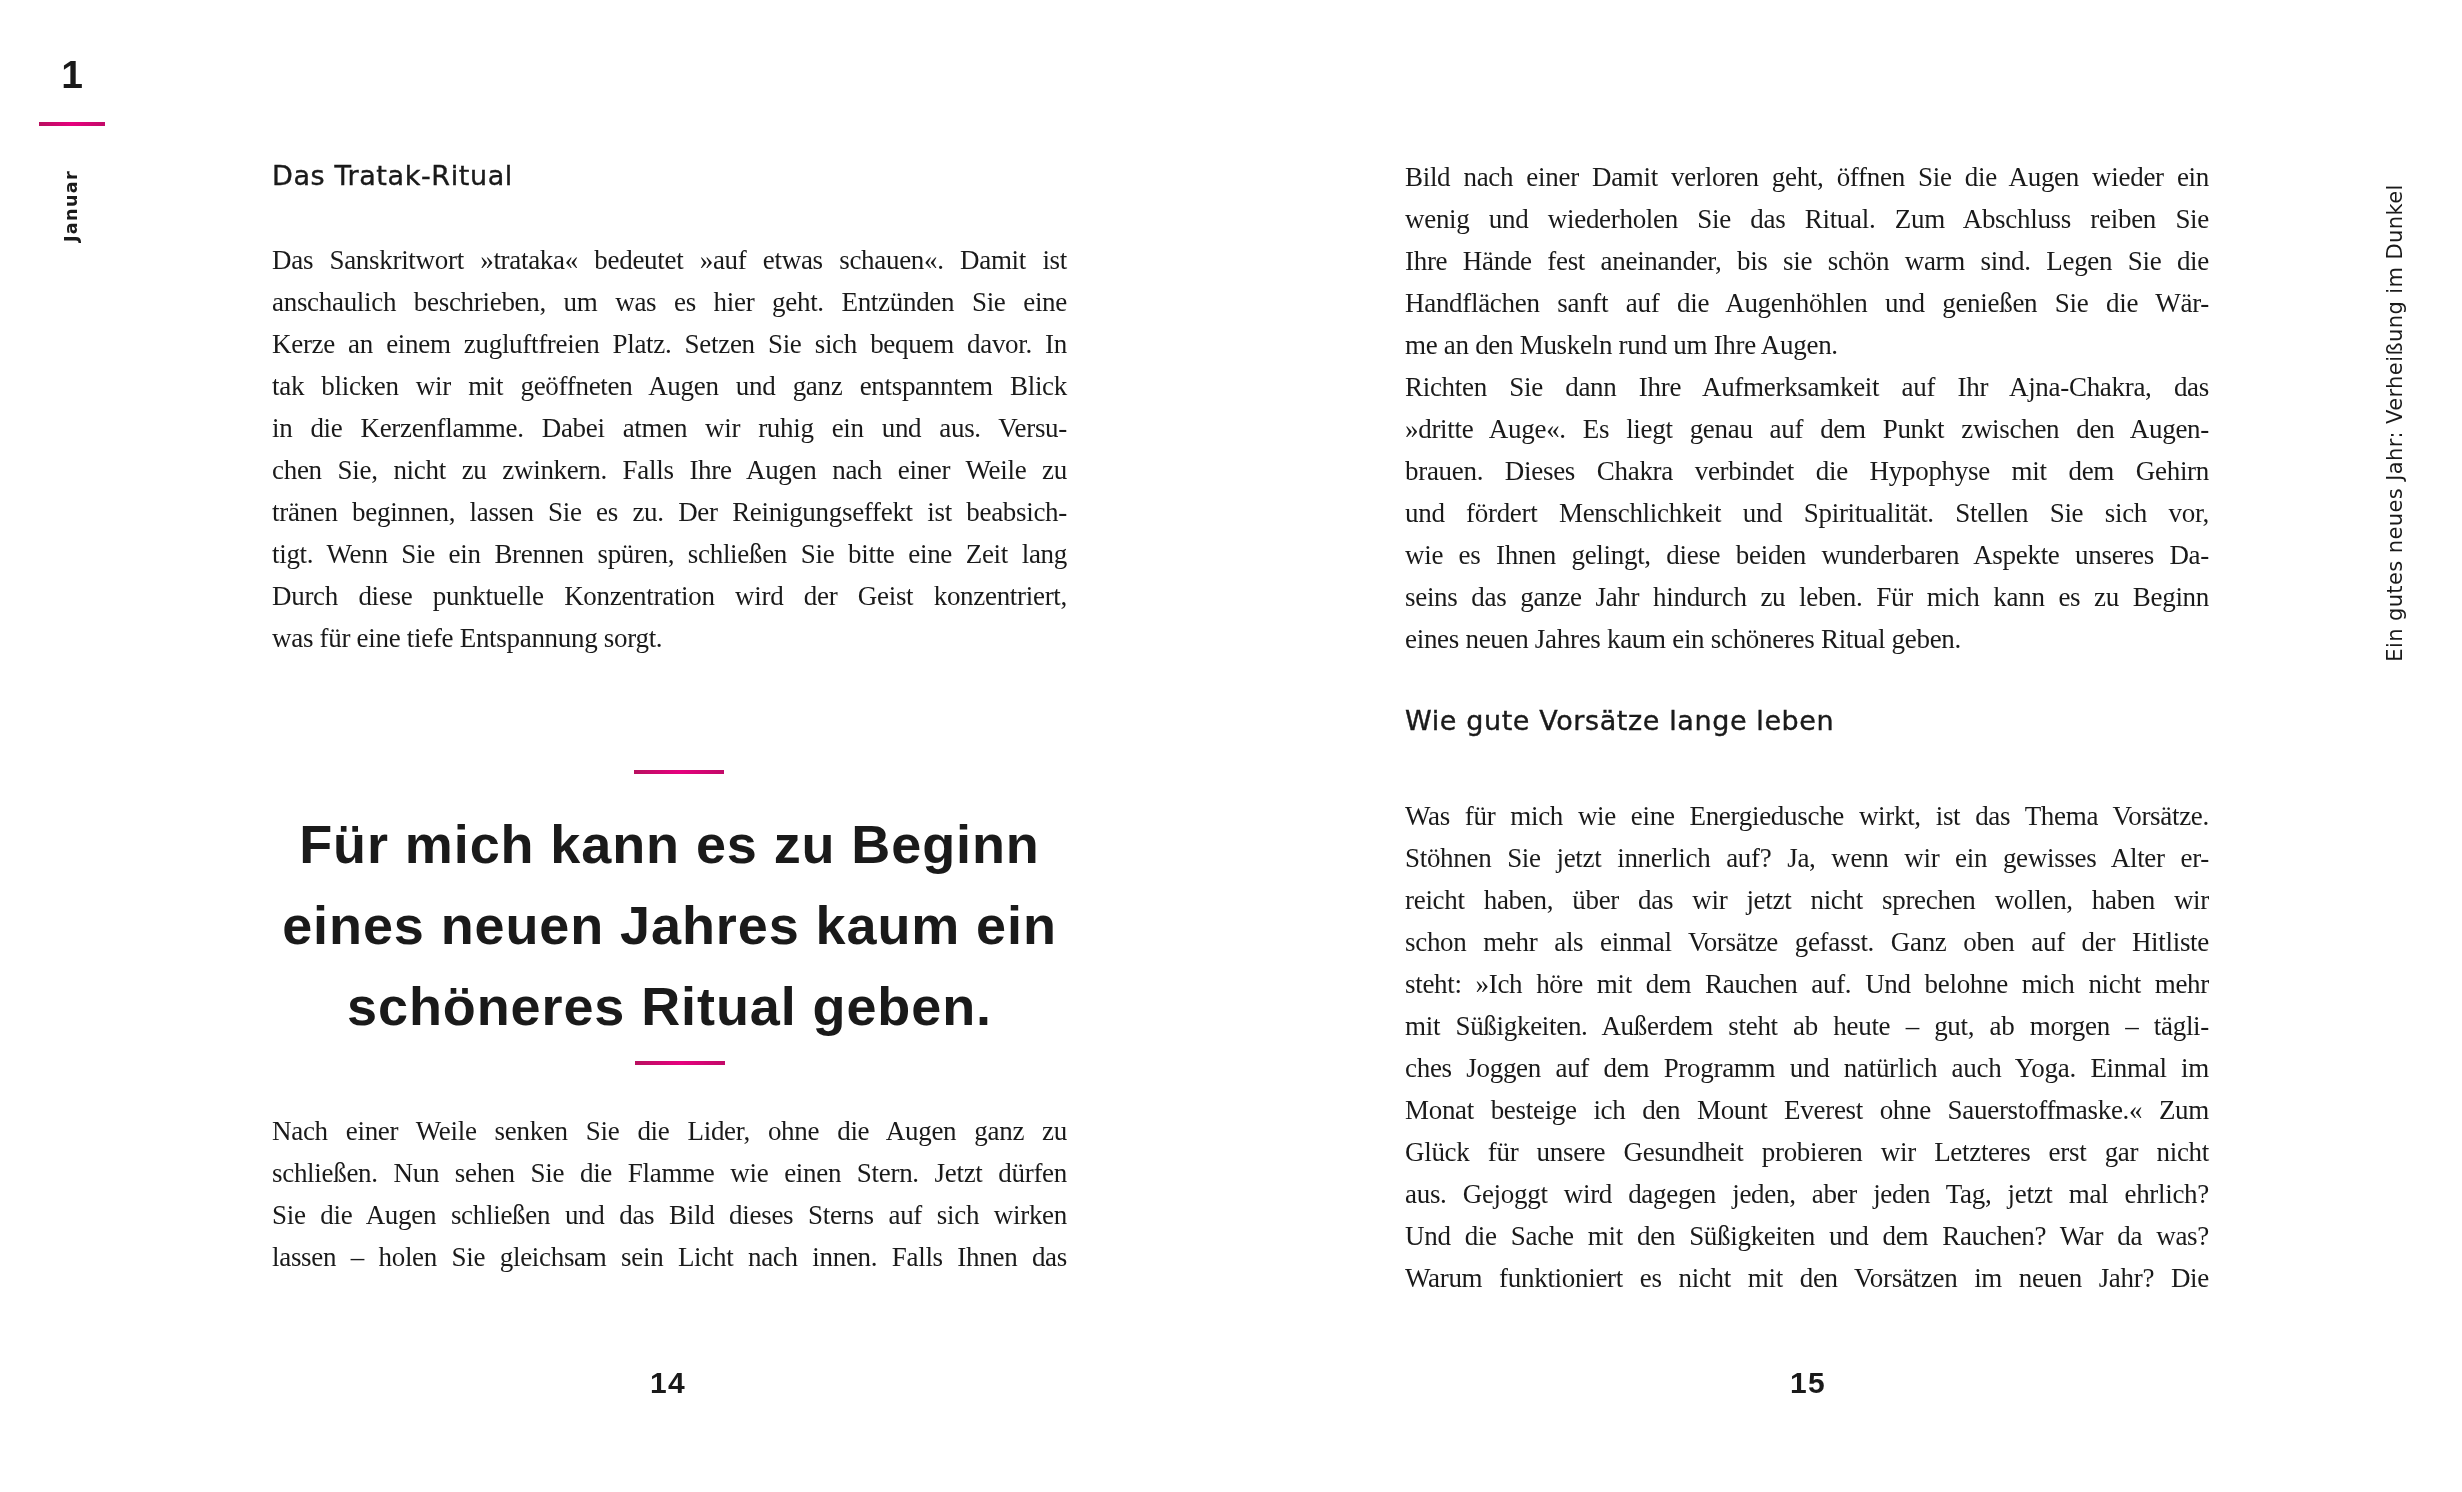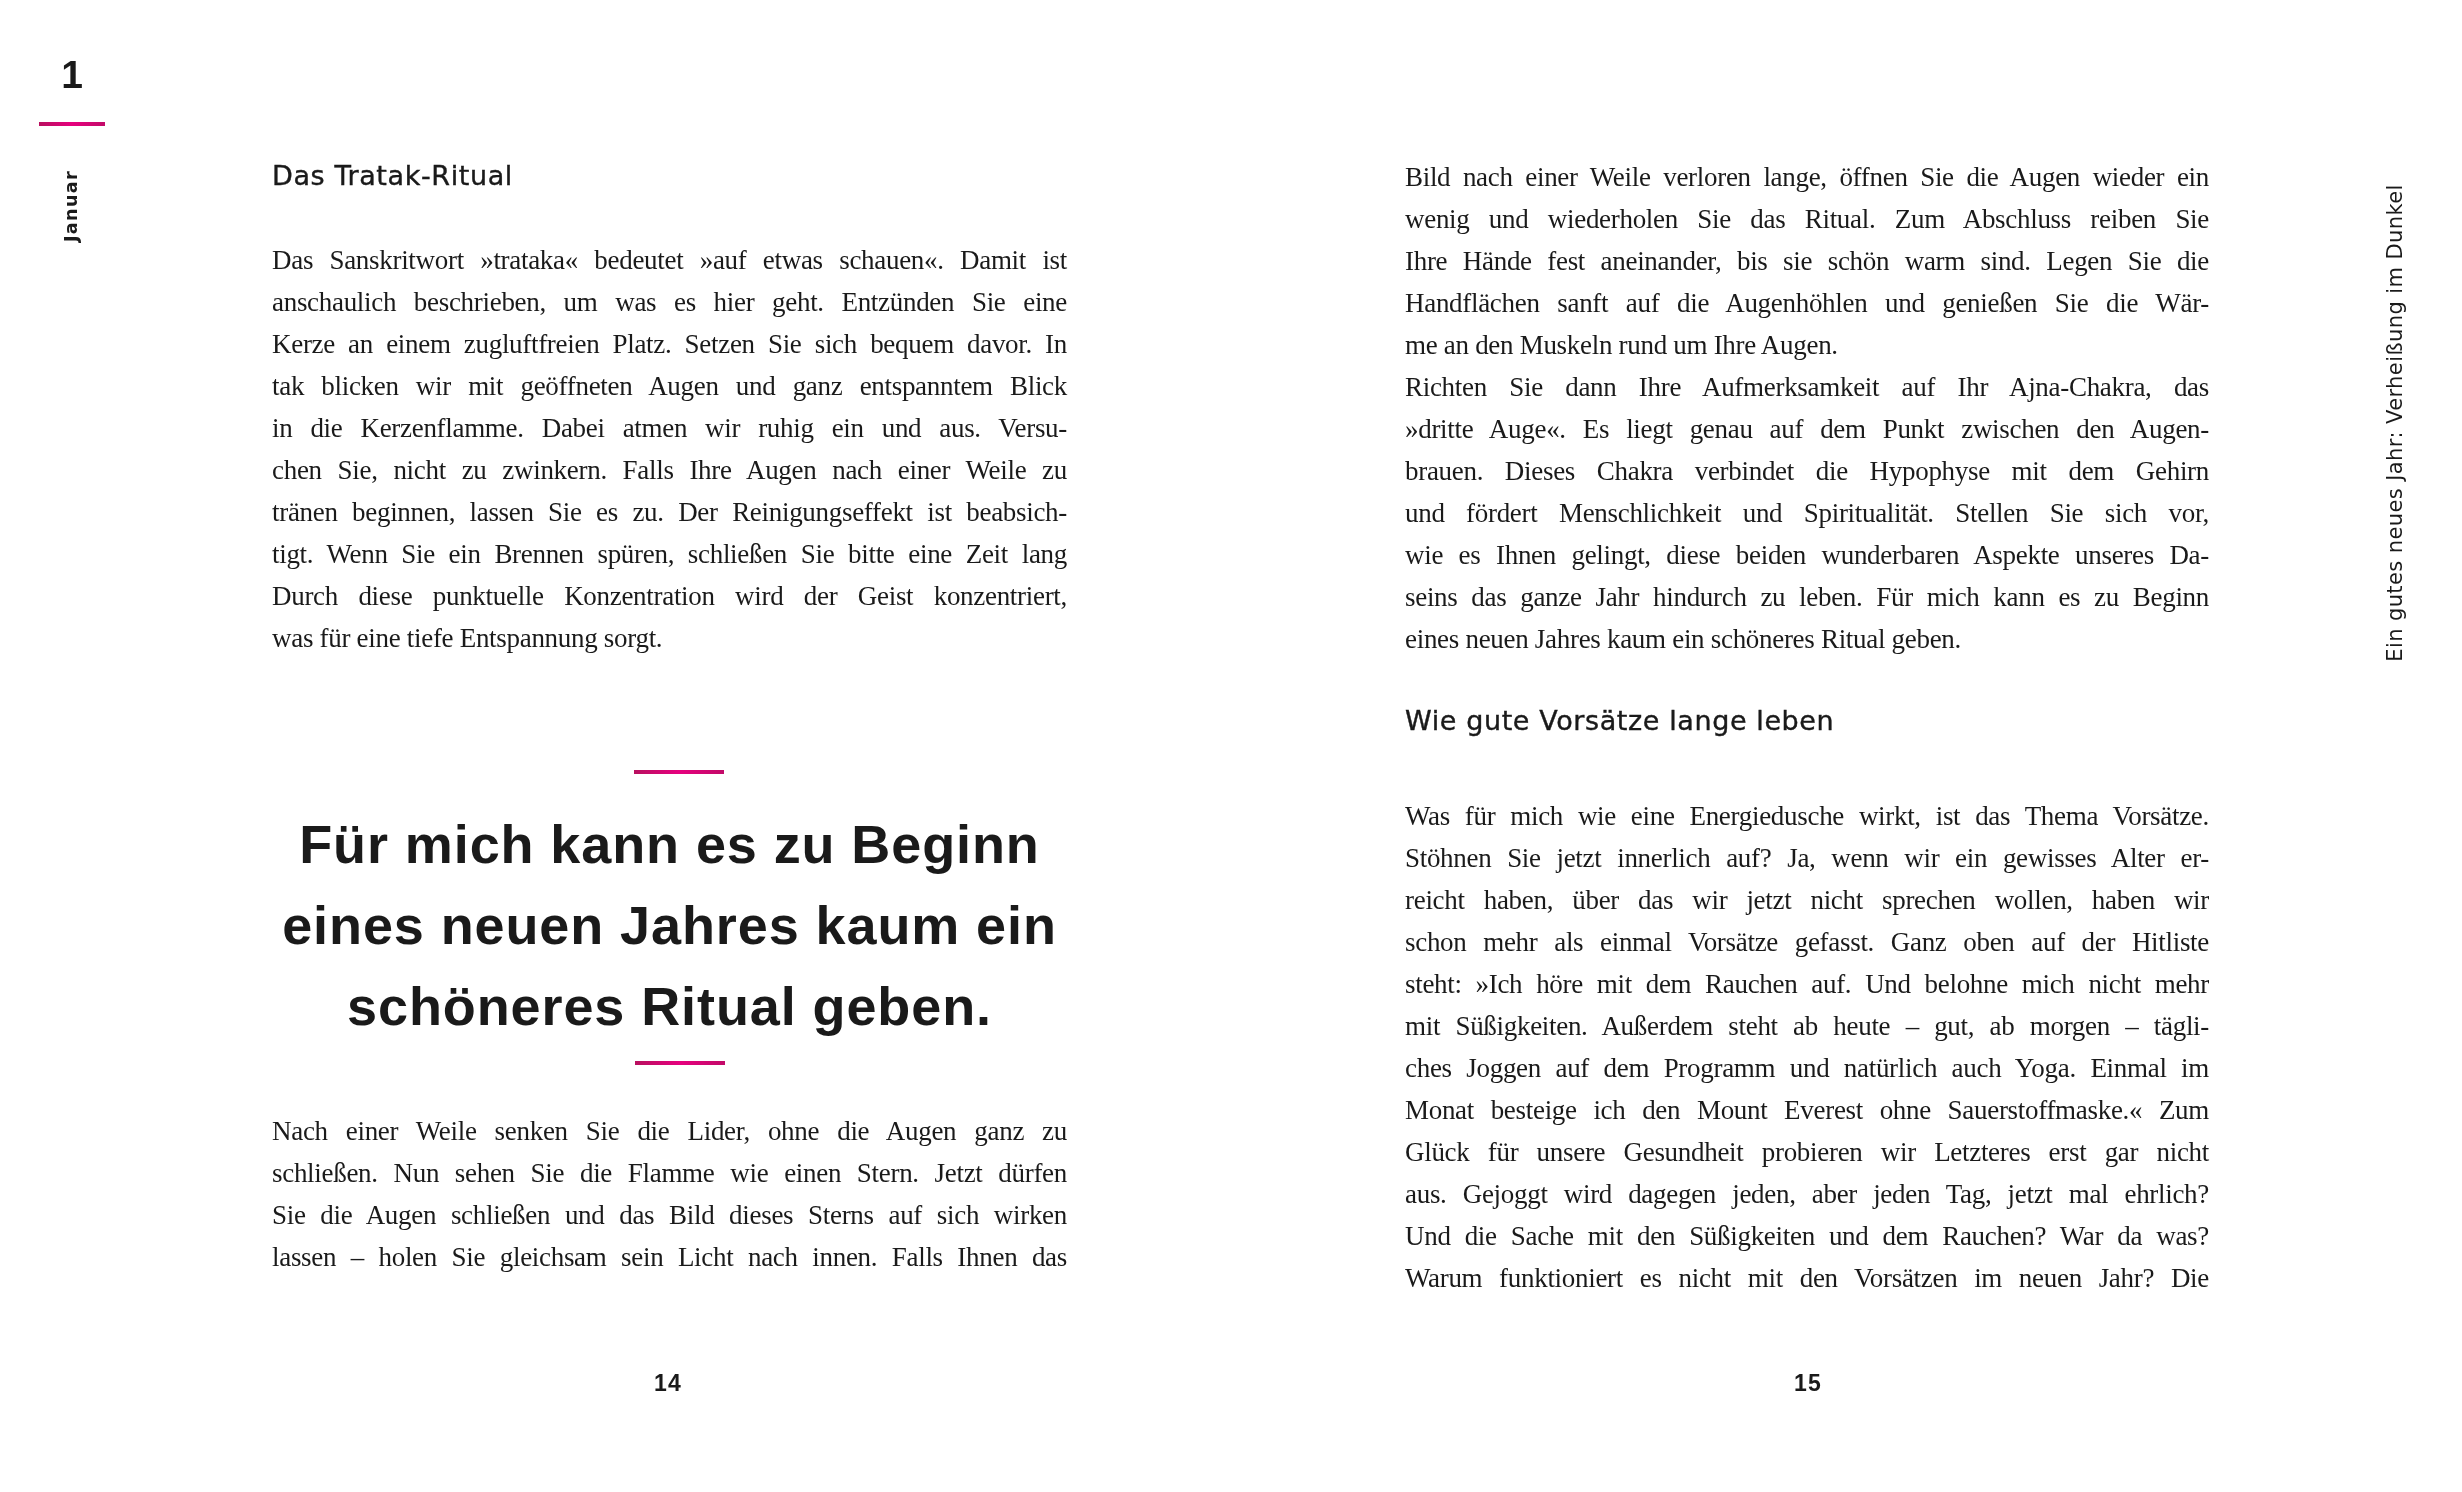--- a/index.html
+++ b/index.html
@@ -57,21 +57,21 @@
   }
   .quote-line {
     height: 81px; line-height: 81px;
     font-family: "Liberation Sans", sans-serif; font-weight: 700;
     font-size: 54px; letter-spacing: 0.9px; color: #1a1a1a; white-space: nowrap;
   }
 
   .page-number {
     position: absolute; top: 1369px; width: 76px;
     font-family: "Liberation Sans", sans-serif; font-weight: 700;
-    font-size: 23px; line-height: 28px; letter-spacing: 1.3px;
+    font-size: 30px; line-height: 28px; letter-spacing: 1.3px;
     text-align: center; color: #1a1a1a;
   }
 </style>
 </head>
 <body>
 
 <div class="page" id="page-left">
 
   <div class="chapter-num">1</div>
   <div class="rule" style="left:39px; top:122px; width:66px;"></div>
@@ -108,21 +108,21 @@
     <div class="body-line">Sie die Augen schließen und das Bild dieses Sterns auf sich wirken</div>
     <div class="body-line">lassen – holen Sie gleichsam sein Licht nach innen. Falls Ihnen das</div>
   </div>
 
   <div class="page-number" style="left:630px;">14</div>
 </div>
 
 <div class="page" id="page-right" style="left:0; width:2462px;">
 
   <div class="body-block" id="right-body-1">
-    <div class="body-line">Bild nach einer Weile verloren lange, öffnen Sie die Augen wieder ein</div>
+    <div class="body-line">Bild nach einer Damit verloren geht, öffnen Sie die Augen wieder ein</div>
     <div class="body-line">wenig und wiederholen Sie das Ritual. Zum Abschluss reiben Sie</div>
     <div class="body-line">Ihre Hände fest aneinander, bis sie schön warm sind. Legen Sie die</div>
     <div class="body-line">Handflächen sanft auf die Augenhöhlen und genießen Sie die Wär-</div>
     <div class="body-line last">me an den Muskeln rund um Ihre Augen.</div>
     <div class="body-line">Richten Sie dann Ihre Aufmerksamkeit auf Ihr Ajna-Chakra, das</div>
     <div class="body-line">»dritte Auge«. Es liegt genau auf dem Punkt zwischen den Augen-</div>
     <div class="body-line">brauen. Dieses Chakra verbindet die Hypophyse mit dem Gehirn</div>
     <div class="body-line">und fördert Menschlichkeit und Spiritualität. Stellen Sie sich vor,</div>
     <div class="body-line">wie es Ihnen gelingt, diese beiden wunderbaren Aspekte unseres Da-</div>
     <div class="body-line">seins das ganze Jahr hindurch zu leben. Für mich kann es zu Beginn</div>

